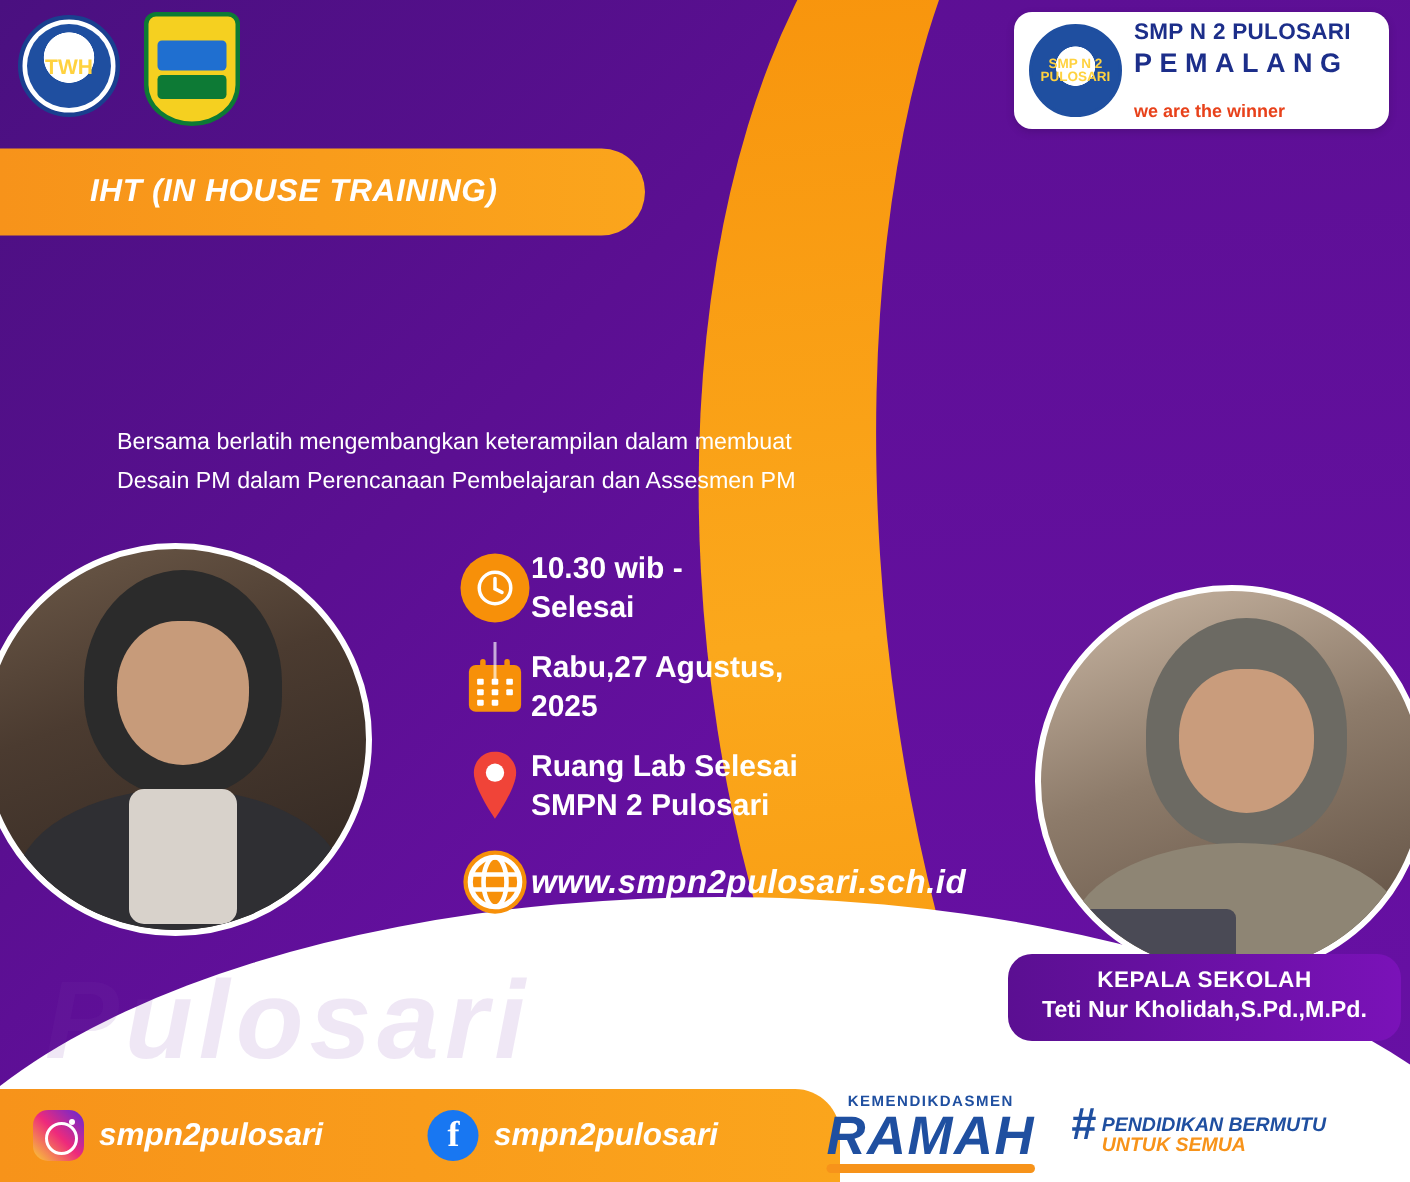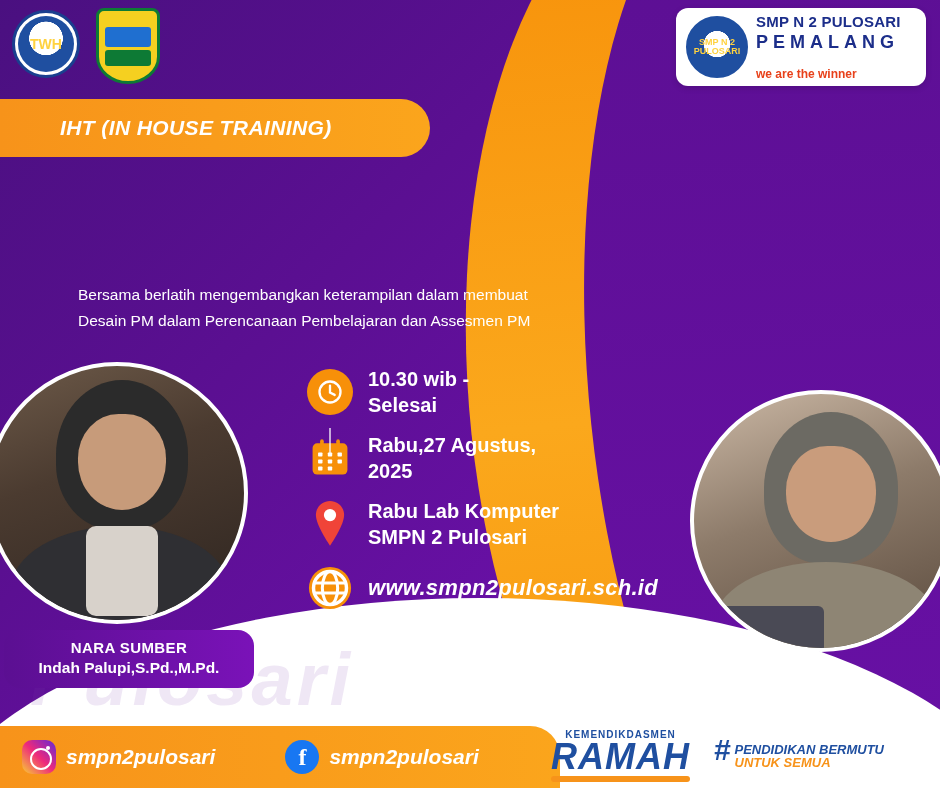--- a/index.html
+++ b/index.html
@@ -151,21 +151,20 @@
 
   
   .info { position: absolute; top: 366px; left: 306px; width: 400px; }
   .info-row { display: flex; align-items: center; margin-bottom: 14px; }
   .info-icon {
     width: 48px; height: 48px; flex: 0 0 48px;
     display: flex; align-items: center; justify-content: center;
   }
   .info-text {
     color: #ffffff; font-size: 20px; font-weight: 700; line-height: 1.3;
-    margin-left: 14px;
   }
   .info-text.web { font-style: italic; font-size: 22px; letter-spacing: .3px; }
 
   .ico-circle {
     width: 46px; height: 46px; border-radius: 50%;
     background: #f79009; display:flex; align-items:center; justify-content:center;
   }
   .divider-line {
     position: absolute; left: 329px; top: 428px;
     width: 2px; height: 26px; background: rgba(255,255,255,.65);
@@ -336,21 +335,21 @@
     </div>
 
     <div class="info-row">
       <div class="info-icon">
         <svg width="40" height="46" viewBox="0 0 24 30" aria-hidden="true">
           <path d="M12 0C6.9 0 2.8 4.1 2.8 9.2c0 6.9 9.2 20 9.2 20s9.2-13.1 9.2-20C21.2 4.1 17.1 0 12 0z" fill="#f04438"></path>
           <circle cx="12" cy="9.2" r="4" fill="#ffffff"></circle>
         </svg>
       </div>
       <div class="info-text">
-        <div>Rabu Lab Komputer</div>
+        <div>Ruang Lab Selesai</div>
         <div>SMPN 2 Pulosari</div>
       </div>
     </div>
 
     <div class="info-row">
       <div class="info-icon">
         <svg width="46" height="46" viewBox="0 0 24 24" aria-hidden="true">
           <circle cx="12" cy="12" r="11" fill="#f79009"></circle>
           <circle cx="12" cy="12" r="8.6" fill="none" stroke="#ffffff" stroke-width="1.8"></circle>
           <ellipse cx="12" cy="12" rx="4" ry="8.6" fill="none" stroke="#ffffff" stroke-width="1.6"></ellipse>
@@ -363,30 +362,30 @@
 
   <div class="divider-line"></div>
 
   <div class="photo photo-left">
     <div class="fig-head" style="left:84px; top:34px; width:96px; height:110px; background:#c79b7a;"></div>
     <div class="fig-head" style="left:66px; top:14px; width:132px; height:150px; background:#2b2b2b; border-radius:50% 50% 44% 44%;"></div>
     <div class="fig-head" style="left:88px; top:48px; width:88px; height:96px; background:#c79b7a; border-radius:46% 46% 50% 50%;"></div>
     <div class="fig-body" style="left:20px; top:160px; width:220px; height:130px; background:#2f2f33;"></div>
     <div class="fig-head" style="left:96px; top:160px; width:72px; height:90px; background:#d8d2cb; border-radius:10px;"></div>
   </div>
-  <div class="name-pill pill-left">
-    <div class="role">NARA SUMBER</div>
-    <div class="person">Indah Palupi,S.Pd.,M.Pd.</div>
-  </div>
 
   <div class="photo photo-right">
     <div class="fig-head" style="left:70px; top:18px; width:134px; height:152px; background:#6c6a63; border-radius:50% 50% 44% 44%;"></div>
     <div class="fig-head" style="left:92px; top:52px; width:90px; height:96px; background:#c99c7c; border-radius:46% 46% 50% 50%;"></div>
     <div class="fig-body" style="left:18px; top:168px; width:228px; height:130px; background:#8e8574;"></div>
     <div class="fig-head" style="left:10px; top:212px; width:120px; height:50px; background:#4a4a55; border-radius:6px;"></div>
+  </div>
+  <div class="name-pill pill-right">
+    <div class="role">KEPALA SEKOLAH</div>
+    <div class="person">Teti Nur Kholidah,S.Pd.,M.Pd.</div>
   </div>
 
   <div class="bottombar">
     <div class="social">
       <div class="ig-icon"></div>
       <span class="handle">smpn2pulosari</span>
     </div>
     <div class="social">
       <div class="fb-icon">f</div>
       <span class="handle">smpn2pulosari</span>

